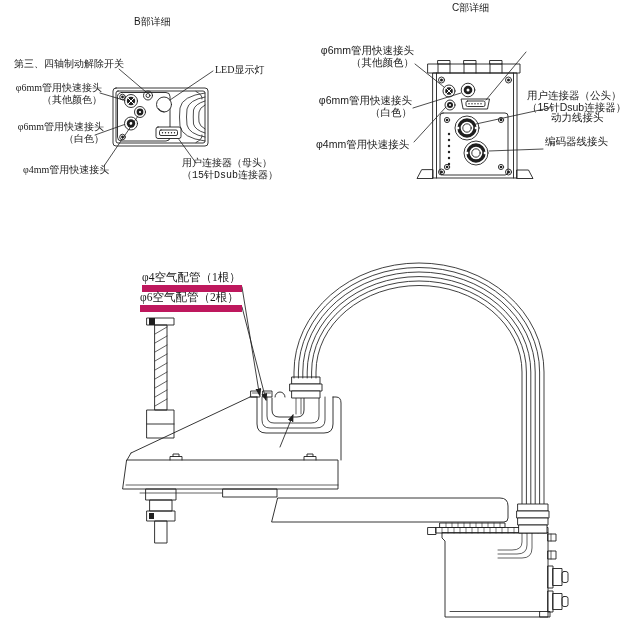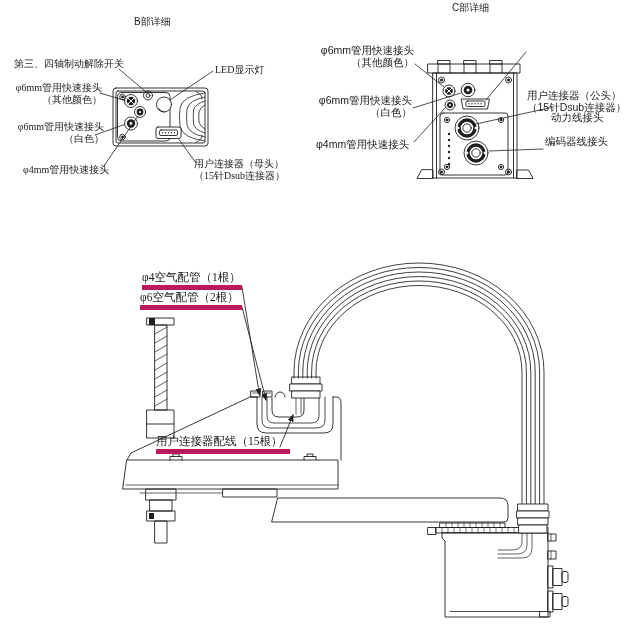--- a/index.html
+++ b/index.html
@@ -2,21 +2,21 @@
 <html><head>
 <meta charset="utf-8">
 <style>
   html,body{margin:0;padding:0;background:#fff;}
   #stage{position:relative;width:631px;height:635px;background:#fff;overflow:hidden;
          font-family:"Liberation Sans",sans-serif;color:#1a1a1a;}
   #art{position:absolute;left:0;top:0;}
   .lbl{position:absolute;white-space:nowrap;line-height:1.15;color:#1a1a1a;}
   .b-lbl{font-family:"Liberation Serif",serif;font-size:10px;}
   .c-lbl{font-family:"Liberation Sans",sans-serif;font-size:10.5px;}
-  .m-lbl{font-family:"Liberation Serif",serif;font-size:11.5px;border-bottom:5px solid #be185d;padding-bottom:1px;}
+  .m-lbl{font-family:"Liberation Serif",serif;font-size:11.5px;border-bottom:7px solid #be185d;padding-bottom:1px;}
   .title{font-size:10px;font-family:Liberation Sans, sans-serif;}
   .ctr{text-align:right;}
 </style>
 </head>
 <body>
 
 <div id="stage">
 
 <svg id="art" width="631" height="635" viewBox="0 0 631 635" fill="none" stroke="#1f1f1f" stroke-width="0.9" stroke-linecap="round" stroke-linejoin="round">
   <defs>
@@ -328,21 +328,21 @@
   <div class="lbl b-lbl ctr" style="left:2px;top:82px;width:100px;">
     <span>φ6mm管用快速接头</span><br>
     <span>（其他颜色）</span>
   </div>
   <div class="lbl b-lbl ctr" style="left:8px;top:121px;width:96px;">
     <span>φ6mm管用快速接头</span><br>
     <span>（白色）</span>
   </div>
   <div class="lbl b-lbl" style="left:23px;top:164px;">φ4mm管用快速接头</div>
   <div class="lbl b-lbl" style="left:215px;top:64px;">LED显示灯</div>
-  <div class="lbl b-lbl" style="left:194px;top:158px;">
+  <div class="lbl b-lbl" style="left:182px;top:158px;font-family:Liberation Mono, monospace;">
     <span>用户连接器（母头）</span><br>
     <span>（15针Dsub连接器）</span>
   </div>
 
   <div class="lbl title" style="left:452px;top:2px;">C部详细</div>
   <div class="lbl c-lbl ctr" style="left:310px;top:44px;width:104px;">
     <span>φ6mm管用快速接头</span><br>
     <span>（其他颜色）</span>
   </div>
   <div class="lbl c-lbl ctr" style="left:312px;top:94px;width:100px;">
@@ -352,14 +352,13 @@
   <div class="lbl c-lbl" style="left:316px;top:138px;">φ4mm管用快速接头</div>
   <div class="lbl c-lbl" style="left:527px;top:42px;margin-top:47px;">
     <span>用户连接器（公头）</span><br>
     <span>（15针Dsub连接器）</span>
   </div>
   <div class="lbl c-lbl" style="left:551px;top:111px;">动力线接头</div>
   <div class="lbl c-lbl" style="left:545px;top:135px;">编码器线接头</div>
 
   <div class="lbl m-lbl" style="left:142px;top:271px;width:100px;">φ4空气配管（1根）</div>
   <div class="lbl m-lbl" style="left:140px;top:291px;width:102px;">φ6空气配管（2根）</div>
-  <div class="lbl m-lbl" style="left:156px;top:435px;width:134px;">用户连接器配线（15根）</div>
 </div>
 
 </body></html>

